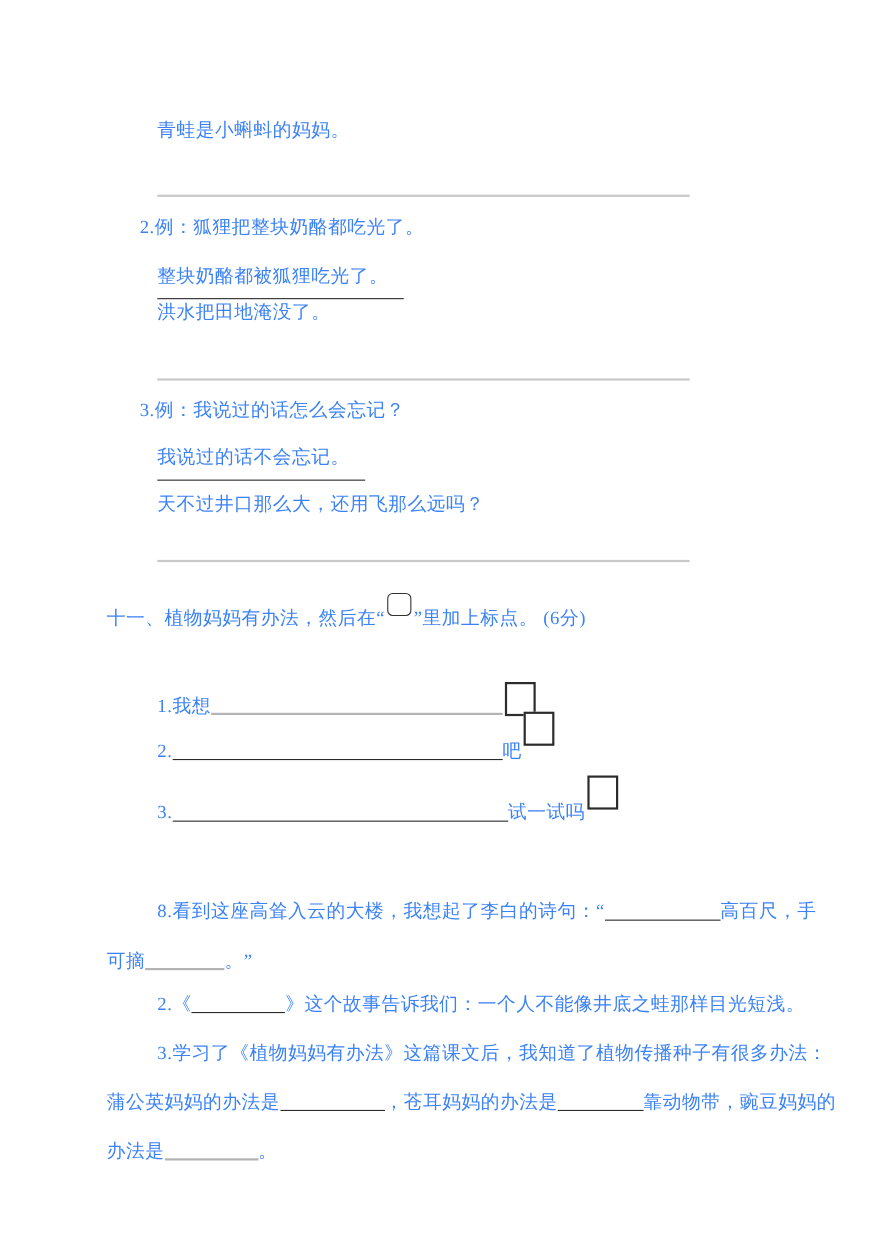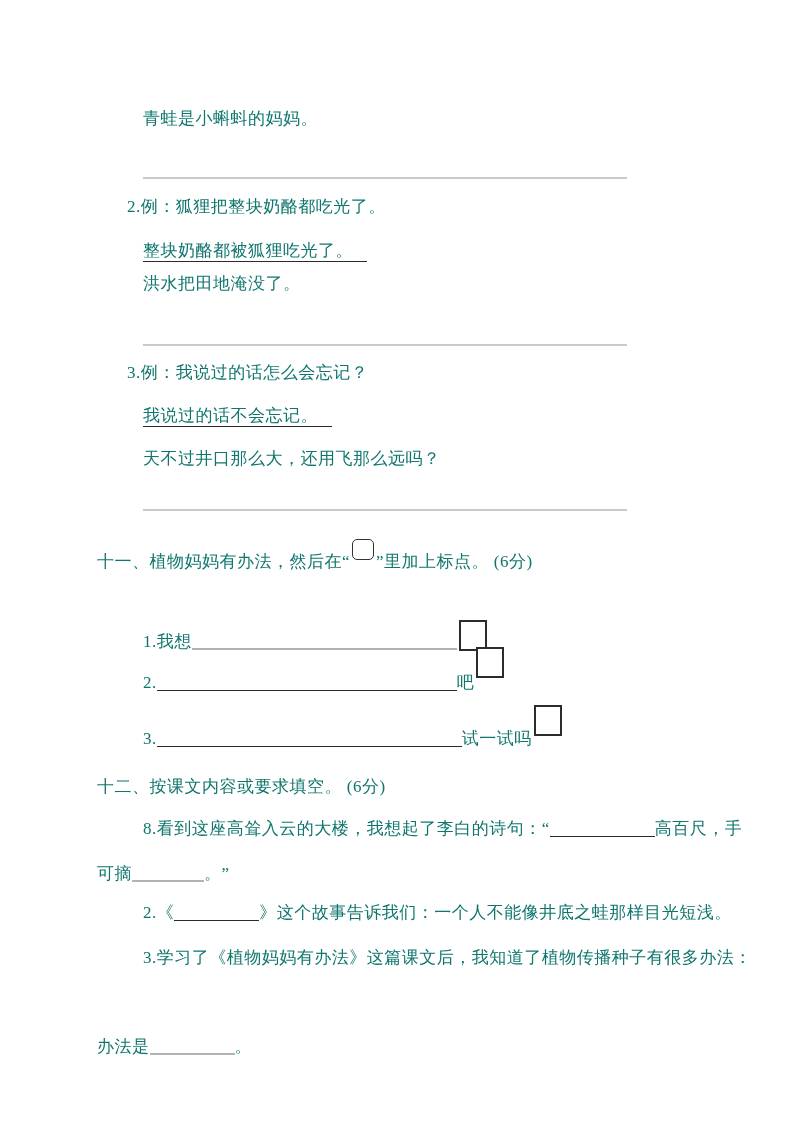--- a/index.html
+++ b/index.html
@@ -3,21 +3,21 @@
 <meta charset="utf-8">
 <style>
   * { margin:0; padding:0; box-sizing:border-box; }
   html,body { background:#ffffff; }
   .page {
     position:relative;
     width:793px; height:1122px;
     background:#ffffff;
     font-family:"Liberation Serif","DejaVu Serif",serif;
     font-size:17px;
-    color:#0f766e;
+    color:#3b82f6;
     letter-spacing:0.5px;
     overflow:hidden;
   }
   .line {
     position:absolute;
     white-space:nowrap;
     line-height:20px;
   }
   .divider {
     position:absolute;
@@ -31,21 +31,21 @@
     margin-bottom:-3px;
     border-bottom:1.5px solid #2a2a2a;
   }
   .blank.gray { border-bottom:2px solid #b3b3b3; }
   .w265{width:265px}.w300{width:300px}.w305{width:305px}
   .w105{width:105px}.w95{width:95px}.w85{width:85px}
   .w78{width:78px}.w72{width:72px}
   
   .model-answer {
     border-bottom:1.5px solid #2a2a2a;
-    padding-bottom:1px;
+    padding-bottom:11px;
     padding-right:14px;
     margin-top:20px;
   }
   
   .punct-box {
     display:inline-block;
     width:28px; height:31px;
     border:2px solid #2c2c2c;
     background:#fff;
     vertical-align:baseline;
@@ -100,34 +100,36 @@
   </div>
 
   <div class="line" style="left:143px; top:657px">
     <span>2.</span><span class="blank w300"></span><span>吧</span><span class="punct-box raise-b"></span>
   </div>
 
   <div class="line" style="left:143px; top:713px">
     <span>3.</span><span class="blank w305"></span><span>试一试吗</span><span class="punct-box raise-c"></span>
   </div>
 
-  <div class="line" style="left:97px; top:777px">十二、按课文内容或要求填空。 (6分)</div>
 
   <div class="line" style="left:143px; top:819px">
     <span>8.看到这座高耸入云的大楼，我想起了李白的诗句：“</span><span class="blank w105"></span><span>高百尺，手</span>
   </div>
 
   <div class="line" style="left:97px; top:864px">
     <span>可摘</span><span class="blank gray w72"></span><span>。”</span>
   </div>
 
   <div class="line" style="left:143px; top:903px">
     <span>2.《</span><span class="blank w85"></span><span>》这个故事告诉我们：一个人不能像井底之蛙那样目光短浅。</span>
   </div>
 
   <div class="line" style="left:143px; top:948px">3.学习了《植物妈妈有办法》这篇课文后，我知道了植物传播种子有很多办法：</div>
 
+  <div class="line" style="left:97px; top:992px">
+    <span>蒲公英妈妈的办法是</span><span class="blank w95"></span><span>，苍耳妈妈的办法是</span><span class="blank w78"></span><span>靠动物带，豌豆妈妈的</span>
+  </div>
 
   <div class="line" style="left:97px; top:1037px">
     <span>办法是</span><span class="blank gray w85"></span><span>。</span>
   </div>
 
 </div>
 
 </body></html>

